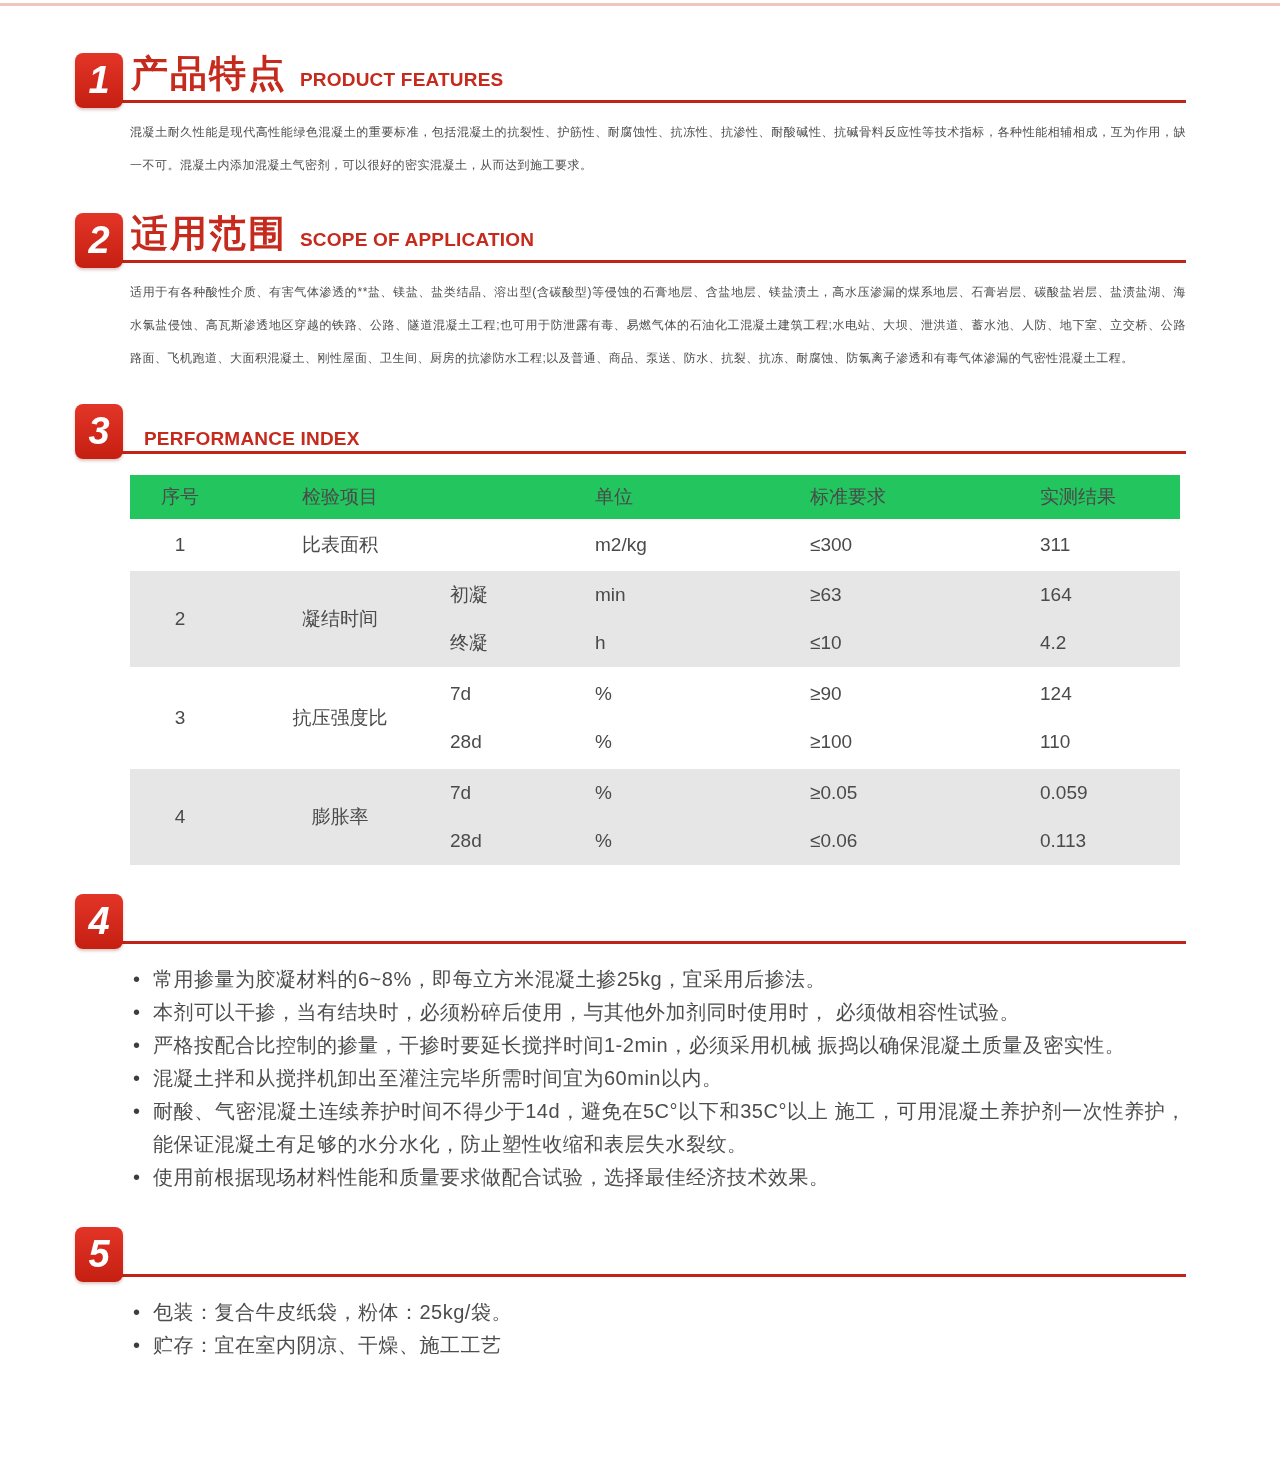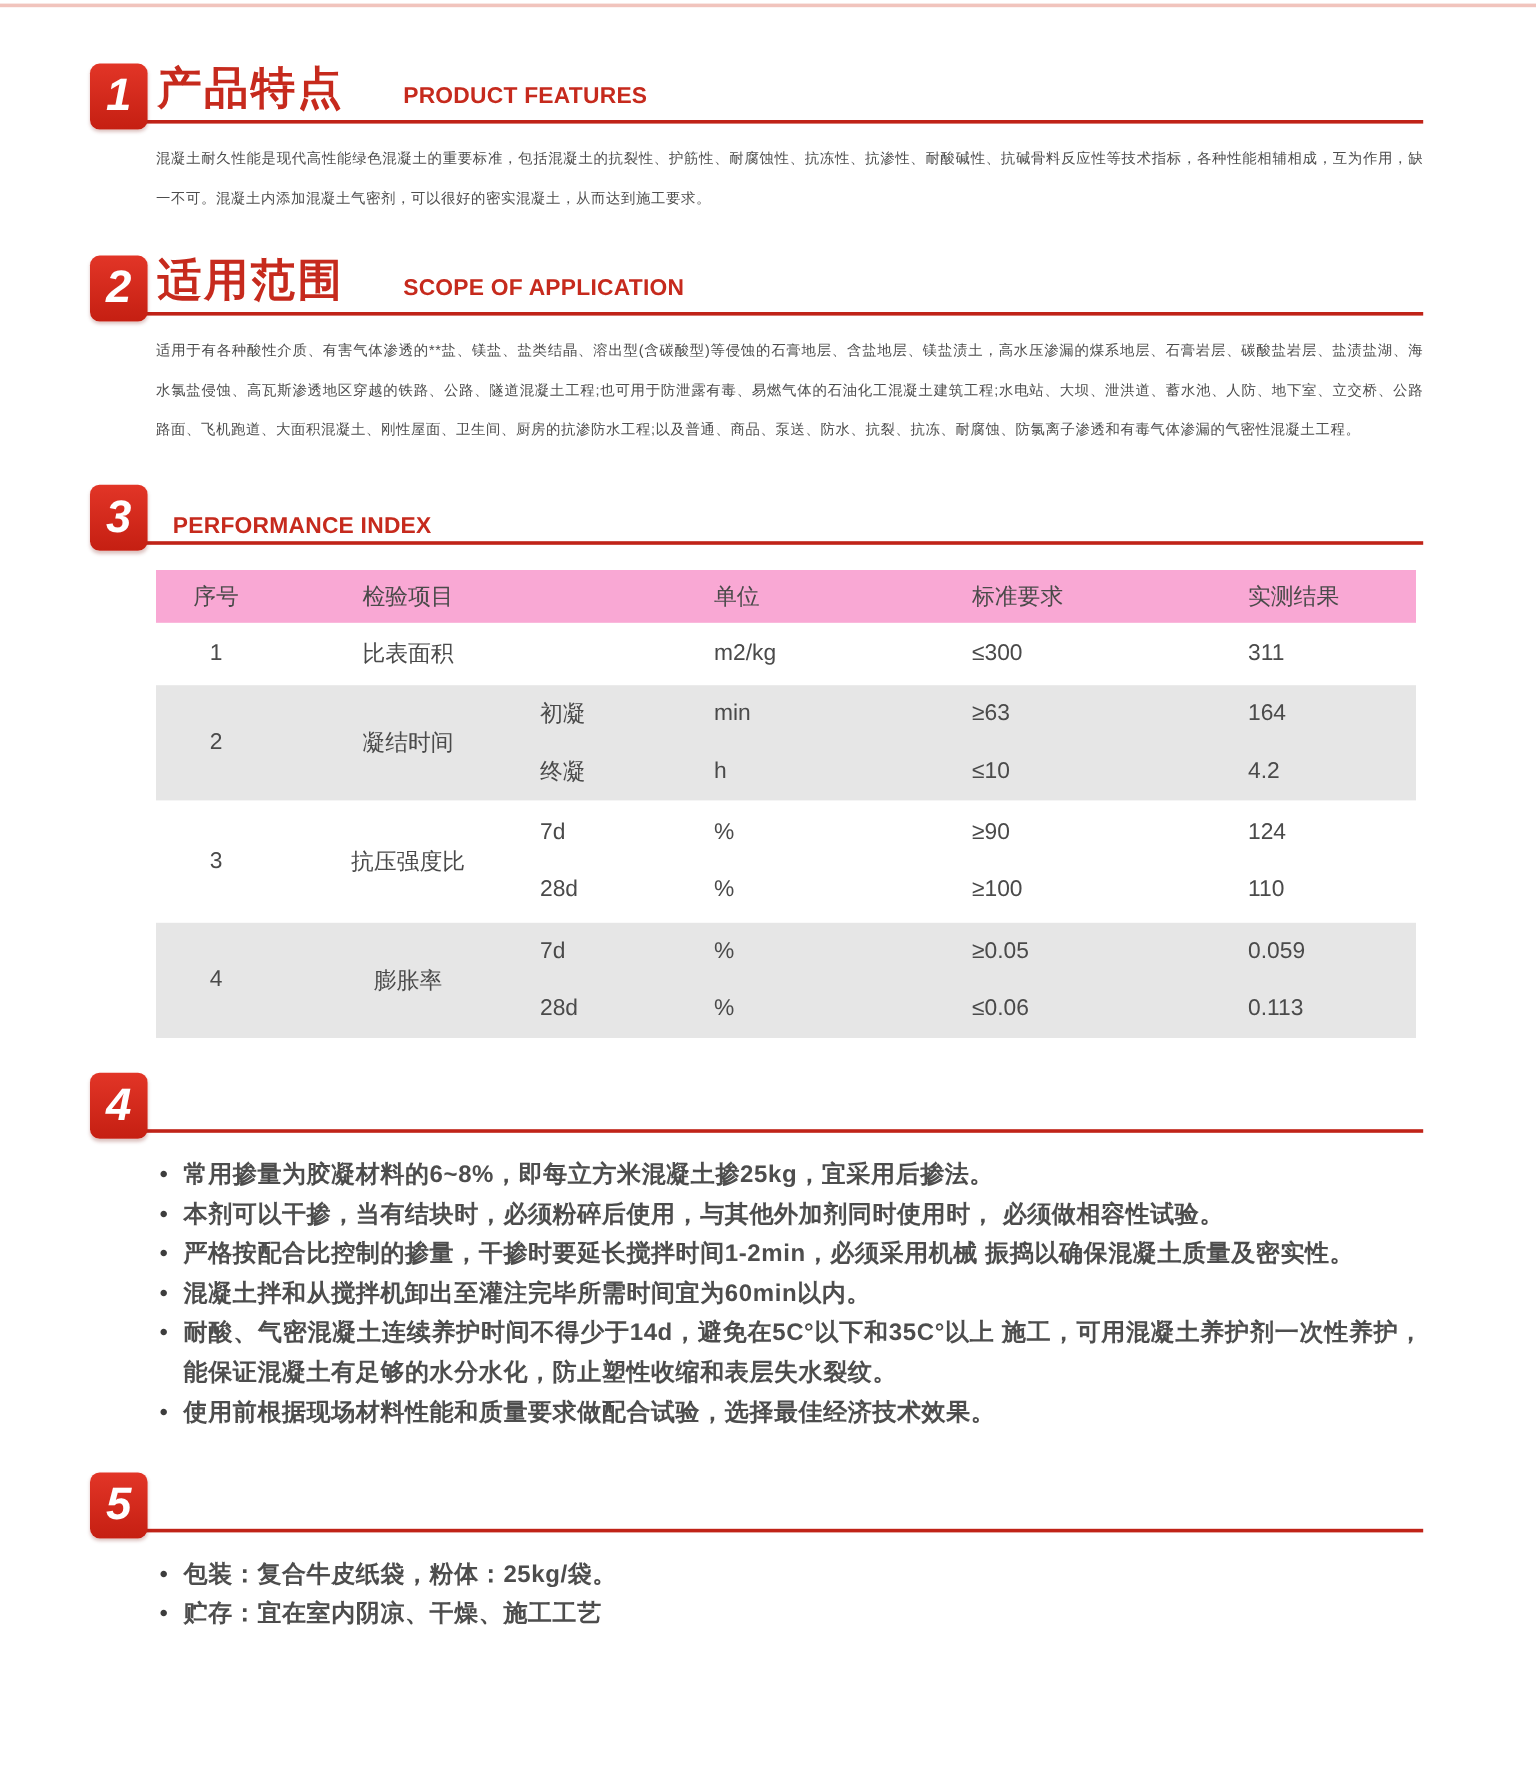--- a/index.html
+++ b/index.html
@@ -25,21 +25,21 @@
   .sec-badge {
     position:absolute; left:0; bottom:-4px; width:48px; height:55px;
     background:linear-gradient(180deg,#e23527 0%, #c51f12 100%);
     border-radius:8px; color:#ffffff;
     display:flex; align-items:center; justify-content:center;
     font-size:38px; font-weight:bold; font-style:italic;
     box-shadow:0 2px 3px rgba(120,20,10,.25);
   }
   .sec-titles {
     position:absolute; left:56px; bottom:5px;
-    display:flex; align-items:baseline; white-space:nowrap;gap:36px;
+    display:flex; align-items:baseline; white-space:nowrap;
   }
   .sec-title-cn {
     font-size:37px; font-weight:bold; color:#c62a1d; letter-spacing:2px;
   }
   .sec-title-en {
     font-size:19px; font-weight:bold; color:#c62a1d; margin-left:13px; letter-spacing:.2px;
   }
 
   
   .para {
@@ -53,40 +53,40 @@
   .mt-s4 { margin-top:26px; }
   .mt-s5 { margin-top:30px; }
 
   
   .ptable { margin:20px 0 0 130px; width:1050px; font-size:19px; color:#4a4a4a; }
   .t-grid {
     display:grid;
     grid-template-columns:100px 220px 145px 215px 230px 140px;
     align-items:center;
   }
-  .t-head   { background:#f9a8d4; height:44px; margin-bottom:3px; }
+  .t-head   { background:#22c55e; height:44px; margin-bottom:3px; }
   .t-single { background:#ffffff; height:46px; margin-bottom:3px; }
   .t-block  { grid-template-rows:48px 48px; margin-bottom:3px; }
   .bg-gray  { background:#e6e6e6; }
   .bg-white { background:#ffffff; }
   .c-no   { grid-column:1; text-align:center; }
   .c-item { grid-column:2; text-align:center; }
   .c-sub  { grid-column:3; }
   .c-unit { grid-column:4; }
   .c-std  { grid-column:5; }
   .c-res  { grid-column:6; }
   .span2  { grid-row:1 / 3; }
   .rowA   { grid-row:1; }
   .rowB   { grid-row:2; }
 
   
   .bullets { margin:18px 94px 0 133px; }
   .bullet  { display:flex; font-size:20px; line-height:33px; color:#4d4d4d; }
   .bullet .dot { flex:none; width:20px; color:#3d3d3d; }
-  .bullet .txt { flex:1; text-align:justify; letter-spacing:.5px;font-weight:bold; }
+  .bullet .txt { flex:1; text-align:justify; letter-spacing:.5px; }
 </style>
 </head>
 <body>
 
 <div class="top-rule"></div>
 
 <div class="sec-header mt-s1">
   <div class="rule"></div>
   <div class="sec-badge">
     <span>1</span>

